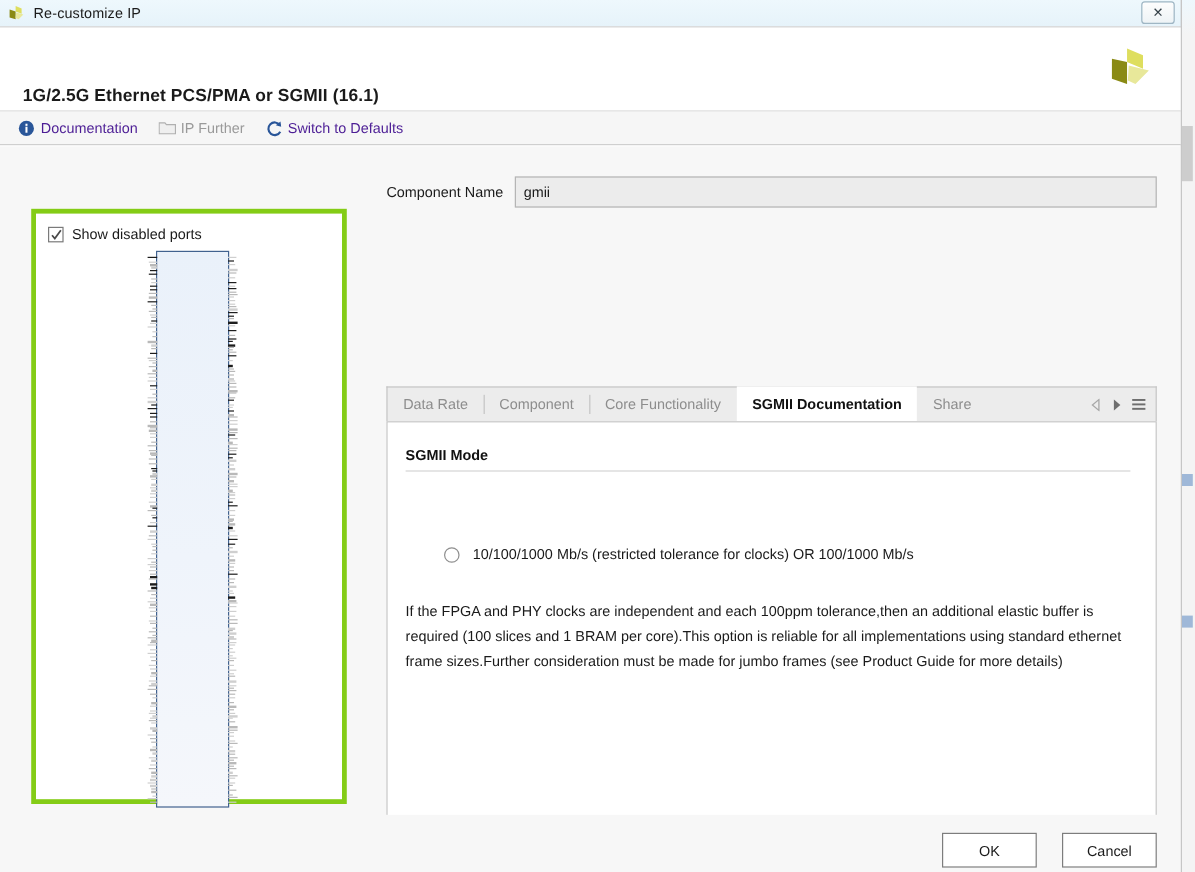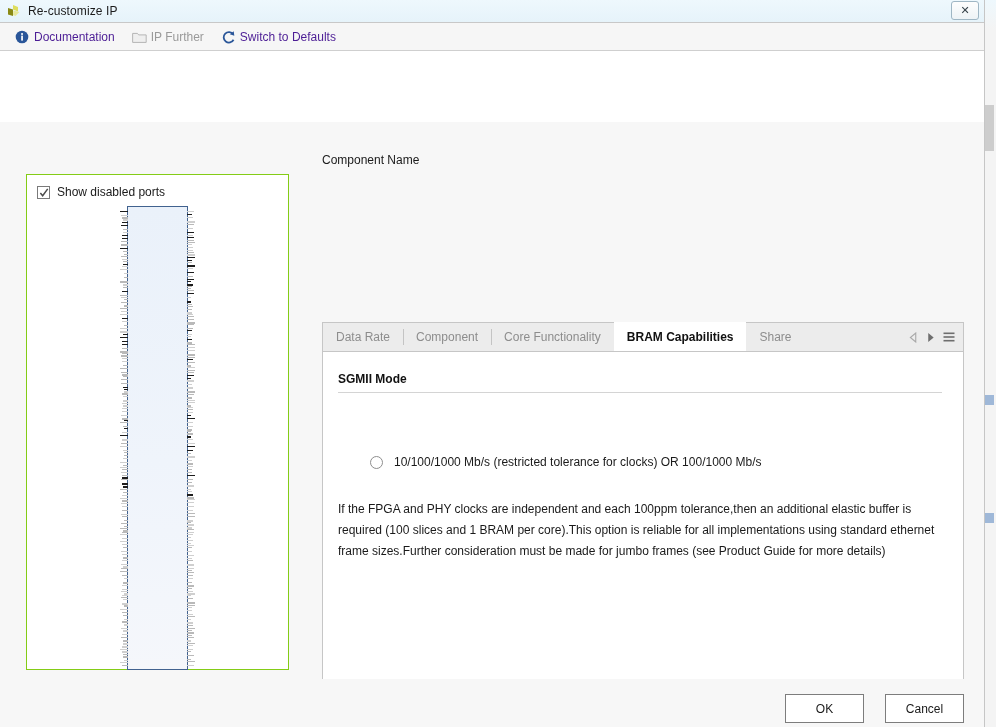--- a/index.html
+++ b/index.html
@@ -74,21 +74,21 @@
 
   
   #content {
     position: absolute; left: 0; top: 99px; width: 984px; height: 606px;
     background: #f7f7f7;
   }
 
   
   #port-panel {
     position: absolute; left: 26px; top: 52px; width: 263px; height: 496px;
-    background: #ffffff; border: 1px solid #84cc16;
+    background: #ffffff; border: 4px solid #84cc16;
   }
   #show-ports-row {
     position: absolute; left: 10px; top: 10px;
     display: flex; align-items: center; gap: 7px; cursor: pointer;
   }
   .chk {
     width: 13px; height: 13px; border: 1px solid #7a7a7a; background: #fff;
     position: relative; flex: none;
   }
   .chk svg { position: absolute; left: 1px; top: 0px; }
@@ -223,20 +223,30 @@
         <polygon points="14,2 24,6 24,15 14,11" fill="#dede5e"></polygon>
         <polygon points="4,8 14,11 14,24 4,21" fill="#8a8a14"></polygon>
         <polygon points="15,13 27,16 19,24 14,22" fill="#e8e89a"></polygon>
       </svg>
     </span>
     <span class="tb-text">Re-customize IP</span>
   </div>
 
   <div id="dialog">
 
+    <div id="header">
+      <div class="h-title">1G/2.5G Ethernet PCS/PMA or SGMII (16.1)</div>
+      <span class="h-logo">
+        <svg viewBox="0 0 60 58" width="42" height="42" aria-hidden="true">
+          <polygon points="26,4 45,12 45,28 26,20" fill="#dede5e"></polygon>
+          <polygon points="8,16 26,20 26,46 8,40" fill="#8a8a14"></polygon>
+          <polygon points="28,24 52,30 36,46 27,42" fill="#e8e89a"></polygon>
+        </svg>
+      </span>
+    </div>
 
     <div id="toolbar">
 
       <div class="tool-item">
         <span class="tool-ico">
           <svg viewBox="0 0 14 14" width="14" height="14" aria-hidden="true">
             <circle cx="7" cy="7" r="6.3" fill="#2a5699"></circle>
             <rect x="6.2" y="5.6" width="1.7" height="5" fill="#ffffff"></rect>
             <rect x="6.2" y="3.1" width="1.7" height="1.8" fill="#ffffff"></rect>
           </svg>
@@ -594,34 +604,35 @@
               <div class="tick" style="background: rgb(207, 207, 207); top: 458px; height: 1px; width: 7px; left: 0px;"></div>
             </div>
         </div>
 
       </div>
 
       <div id="config-panel">
 
         <div id="comp-name-row">
           <span class="cn-label">Component Name</span>
+          <input id="comp-name-input" type="text" value="gmii" placeholder="Component Name" style="">
         </div>
 
         <div id="tabs-wrap">
           <div class="tab">
               <span>Data Rate</span>
             </div>
           <div class="tab">
               <span>Component</span>
             </div>
           <div class="tab">
               <span>Core Functionality</span>
             </div>
           <div class="tab active">
-              <span>BRAM Capabilities</span>
+              <span>SGMII Documentation</span>
             </div>
           <div class="tab clipped">
               <span>Share</span>
             </div>
 
           <div id="tab-nav">
             <span class="nav-btn">
               <svg viewBox="0 0 10 12" width="9" height="11" aria-hidden="true">
                 <polygon points="7.5,1 7.5,11 1.5,6" fill="none" stroke="#a8a8a8" stroke-width="1.2"></polygon>
               </svg>

